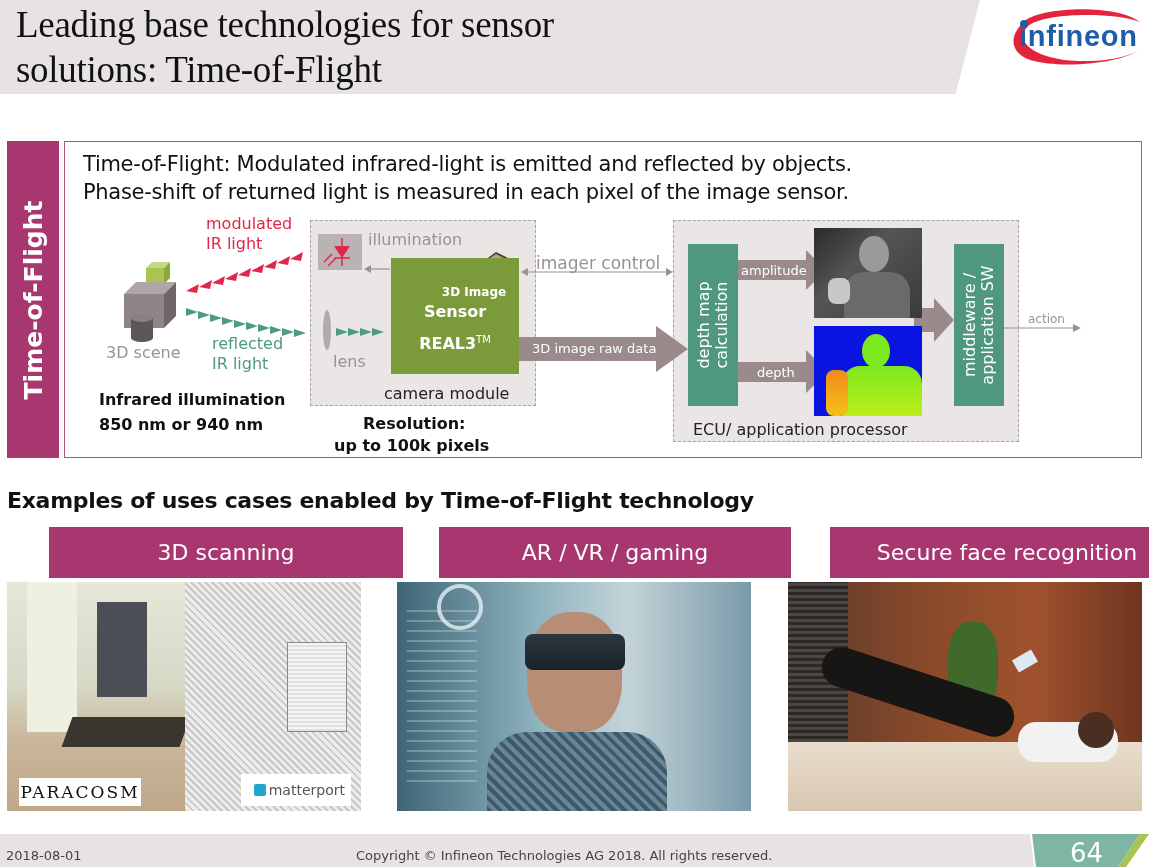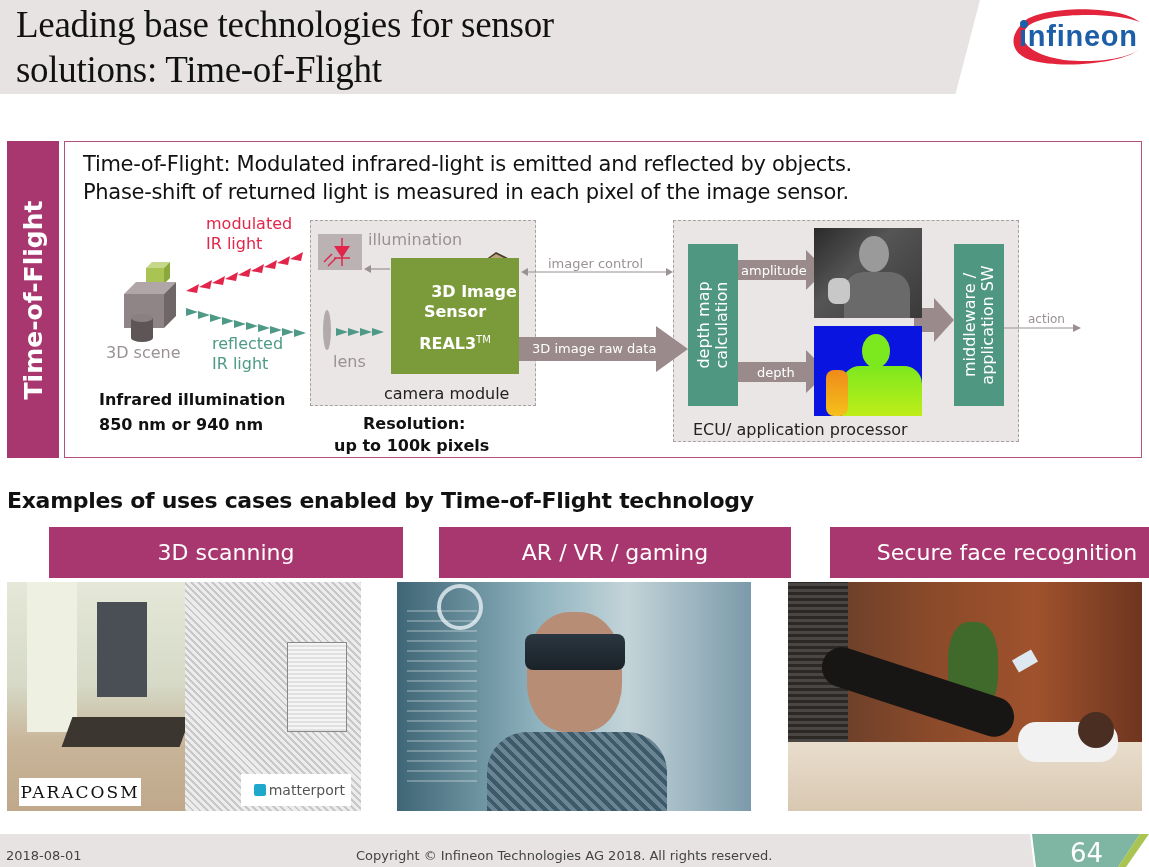--- a/index.html
+++ b/index.html
@@ -54,21 +54,21 @@
     background: #ebe6e6; border: 1px dashed #a8a0a0;
   }
   .ecu-box {
     position: absolute; left: 673px; top: 220px; width: 346px; height: 222px;
     background: #ebe6e6; border: 1px dashed #a8a0a0;
   }
   .sensor {
     position: absolute; left: 391px; top: 258px; width: 128px; height: 116px;
     background: #7b9a3a; color: #fff; font-weight: bold; text-align: center;
   }
-  .sensor .l1 { position: absolute; left: 0; right: 0; top: 24px; font-size: 16px; line-height: 20px; padding-left: 38px; }
+  .sensor .l1 { position: absolute; left: 0; right: 0; top: 24px; font-size: 12px; line-height: 20px; padding-left: 38px; }
   .sensor .l2 { position: absolute; left: 0; right: 0; top: 44px; font-size: 16px; line-height: 20px; }
   .sensor .l3 { position: absolute; left: 0; right: 0; top: 72px; font-size: 16px; line-height: 20px; }
   .sensor sup { font-size: 10px; font-weight: normal; vertical-align: 6px; }
 
   .green-bar {
     position: absolute; background: #4f9780; color: #fff;
   }
   .green-bar span {
     position: absolute; left: 50%; top: 50%;
     transform: translate(-50%, -50%) rotate(-90deg);
@@ -214,21 +214,21 @@
 <div class="lbl grey" style="left:368px;top:230px;">illumination</div>
 <div class="lbl grey" style="left:333px;top:352px;">lens</div>
 
 <div class="sensor">
   <div class="l1">3D Image</div>
   <div class="l2">Sensor</div>
   <div class="l3"><span>REAL3</span><sup>TM</sup></div>
 </div>
 
 <div class="lbl dark" style="left:384px;top:384px;">camera module</div>
-<div class="lbl grey" style="left:548px;top:254px;font-size:13px;">imager control</div>
+<div class="lbl grey" style="left:536px;top:254px;font-size:17px;">imager control</div>
 <div class="arrow-label" style="left:532px;top:341px;font-size:13px;">3D image raw data</div>
 
 <div class="green-bar" style="left:688px;top:244px;width:50px;height:162px;">
   <span>
       <span style="position:static;transform:none;display:block">depth map</span>
       <span style="position:static;transform:none;display:block">calculation</span>
     </span>
 </div>
 <div class="arrow-label" style="left:741px;top:263px;font-size:13px;">amplitude</div>
 <div class="arrow-label" style="left:757px;top:365px;font-size:13px;">depth</div>

